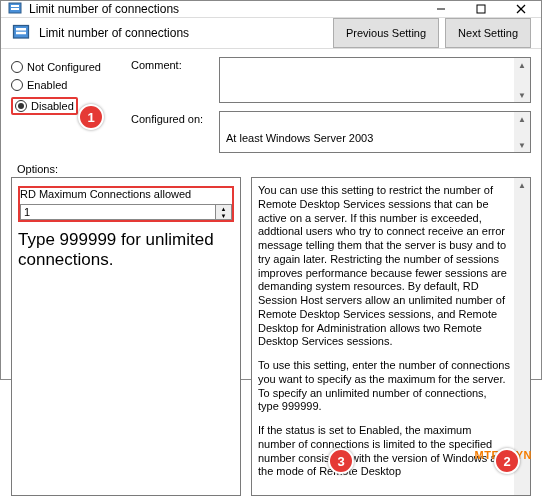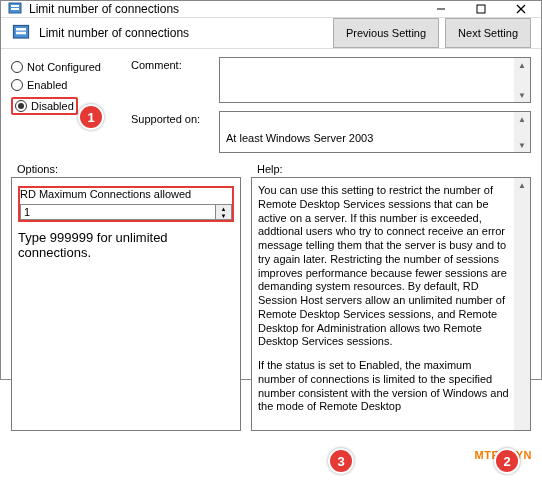--- a/index.html
+++ b/index.html
@@ -32,21 +32,21 @@
 .middle .col-l{width:230px}
 .middle .col-r{flex:1}
 .lower{flex:1;display:flex;gap:10px;padding:0 10px 6px 10px;min-height:0}
 .optbox{width:230px;border:1px solid #7a7a7a;background:#fff;position:relative;padding:8px 6px}
 .optgroup{border:2px solid #e53935;margin-bottom:8px}
 .optlabel{font-size:11px;margin-bottom:4px}
 .numinput{display:flex;width:100%}
 .numinput input{flex:1;border:1px solid #888;height:16px;padding:0 3px;font-size:11px;width:100%}
 .spin{width:16px;border:1px solid #888;border-left:none;display:flex;flex-direction:column}
 .spin div{flex:1;font-size:6px;display:flex;align-items:center;justify-content:center;background:#eee}
-.helptext{font-size:13px}
+.helptext{font-size:17px}
 .helpbox{flex:1;border:1px solid #7a7a7a;background:#fff;position:relative;padding:6px 20px 6px 6px;overflow:hidden}
 .helpbox p{font-size:11px;margin-bottom:10px;line-height:1.25}
 .callout{position:absolute;width:26px;height:26px;border-radius:50%;background:#e53935;border:2px solid #fff;box-shadow:0 0 3px rgba(0,0,0,.4);color:#fff;display:flex;align-items:center;justify-content:center;font-size:13px;font-weight:bold;z-index:50}
 .watermark{position:absolute;right:10px;bottom:40px;font-size:12px;font-weight:bold;z-index:40;letter-spacing:.5px}
 .watermark .o{color:#f57c00}.watermark .g{color:#2e7d32}
 svg{display:block}
 </style>
 </head>
 <body>
 
@@ -116,54 +116,54 @@
           <span class="fieldlabel">Comment:</span>
           <div class="textarea">
             <span></span>
             <div class="scrollv">
               <div class="scrollbtn">▲</div>
               <div class="scrollbtn">▼</div>
             </div>
           </div>
         </div>
         <div class="fieldrow">
-          <span class="fieldlabel">Supported on:</span>
+          <span class="fieldlabel">Configured on:</span>
           <div class="textarea short">
             <span>At least Windows Server 2003</span>
             <div class="scrollv">
               <div class="scrollbtn">▲</div>
               <div class="scrollbtn">▼</div>
             </div>
           </div>
         </div>
       </div>
     </div>
 
     <div class="middle">
       <div class="col-l">Options:</div>
-      <div class="col-r">Help:</div>
     </div>
 
     <div class="lower">
       <div class="optbox">
         <div class="optgroup">
           <div class="optlabel">RD Maximum Connections allowed</div>
           <div class="numinput">
             <input type="text" value="1" style="">
             <div class="spin">
               <div>▲</div>
               <div>▼</div>
             </div>
           </div>
         </div>
         <div class="helptext">Type 999999 for unlimited connections.</div>
       </div>
 
       <div class="helpbox">
         <p>You can use this setting to restrict the number of Remote Desktop Services sessions that can be active on a server. If this number is exceeded, addtional users who try to connect receive an error message telling them that the server is busy and to try again later. Restricting the number of sessions improves performance because fewer sessions are demanding system resources. By default, RD Session Host servers allow an unlimited number of Remote Desktop Services sessions, and Remote Desktop for Administration allows two Remote Desktop Services sessions.</p>
+        <p>To use this setting, enter the number of connections you want to specify as the maximum for the server. To specify an unlimited number of connections, type 999999.</p>
         <p>If the status is set to Enabled, the maximum number of connections is limited to the specified number consistent with the version of Windows and the mode of Remote Desktop</p>
         <div class="scrollv">
           <div class="scrollbtn">▲</div>
 
         </div>
       </div>
     </div>
 
   </div>
 </div>

